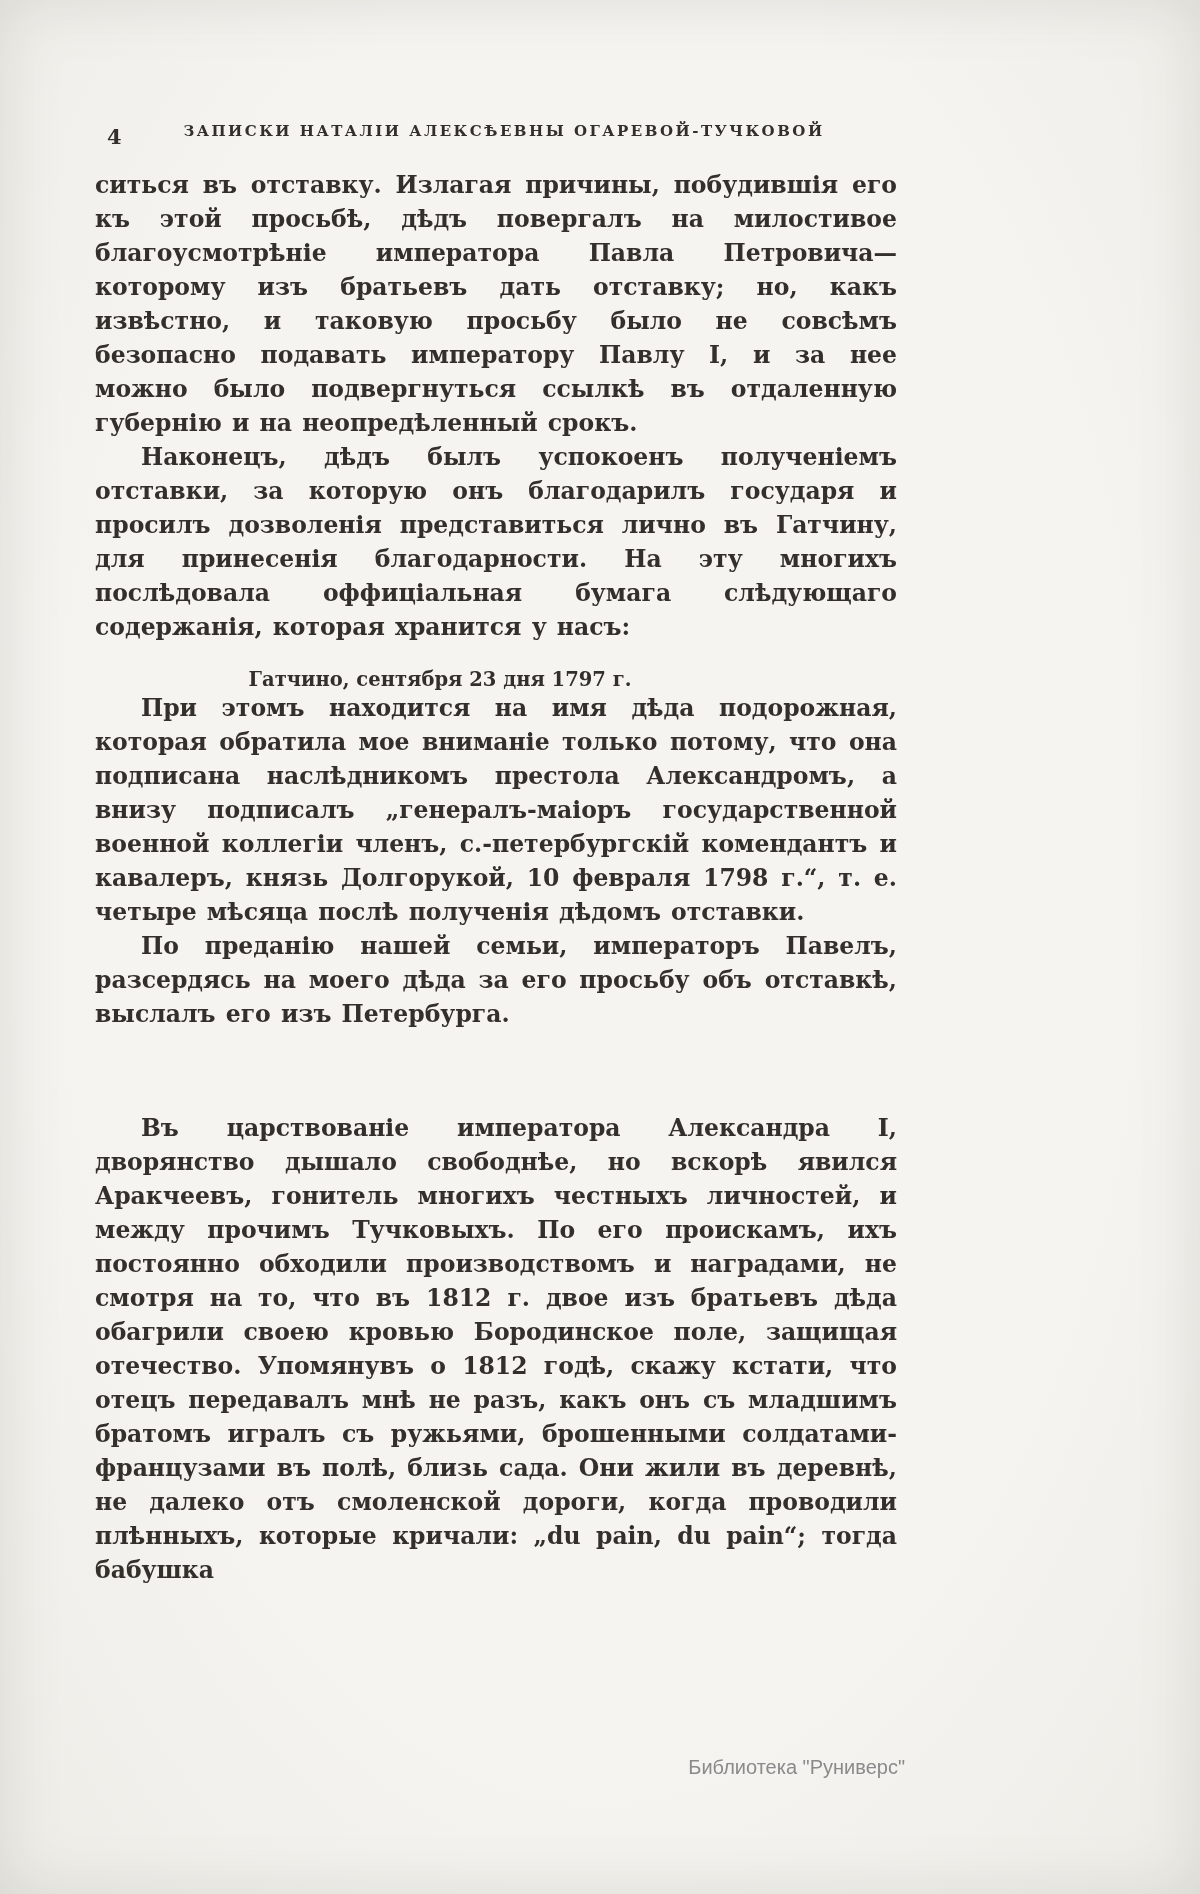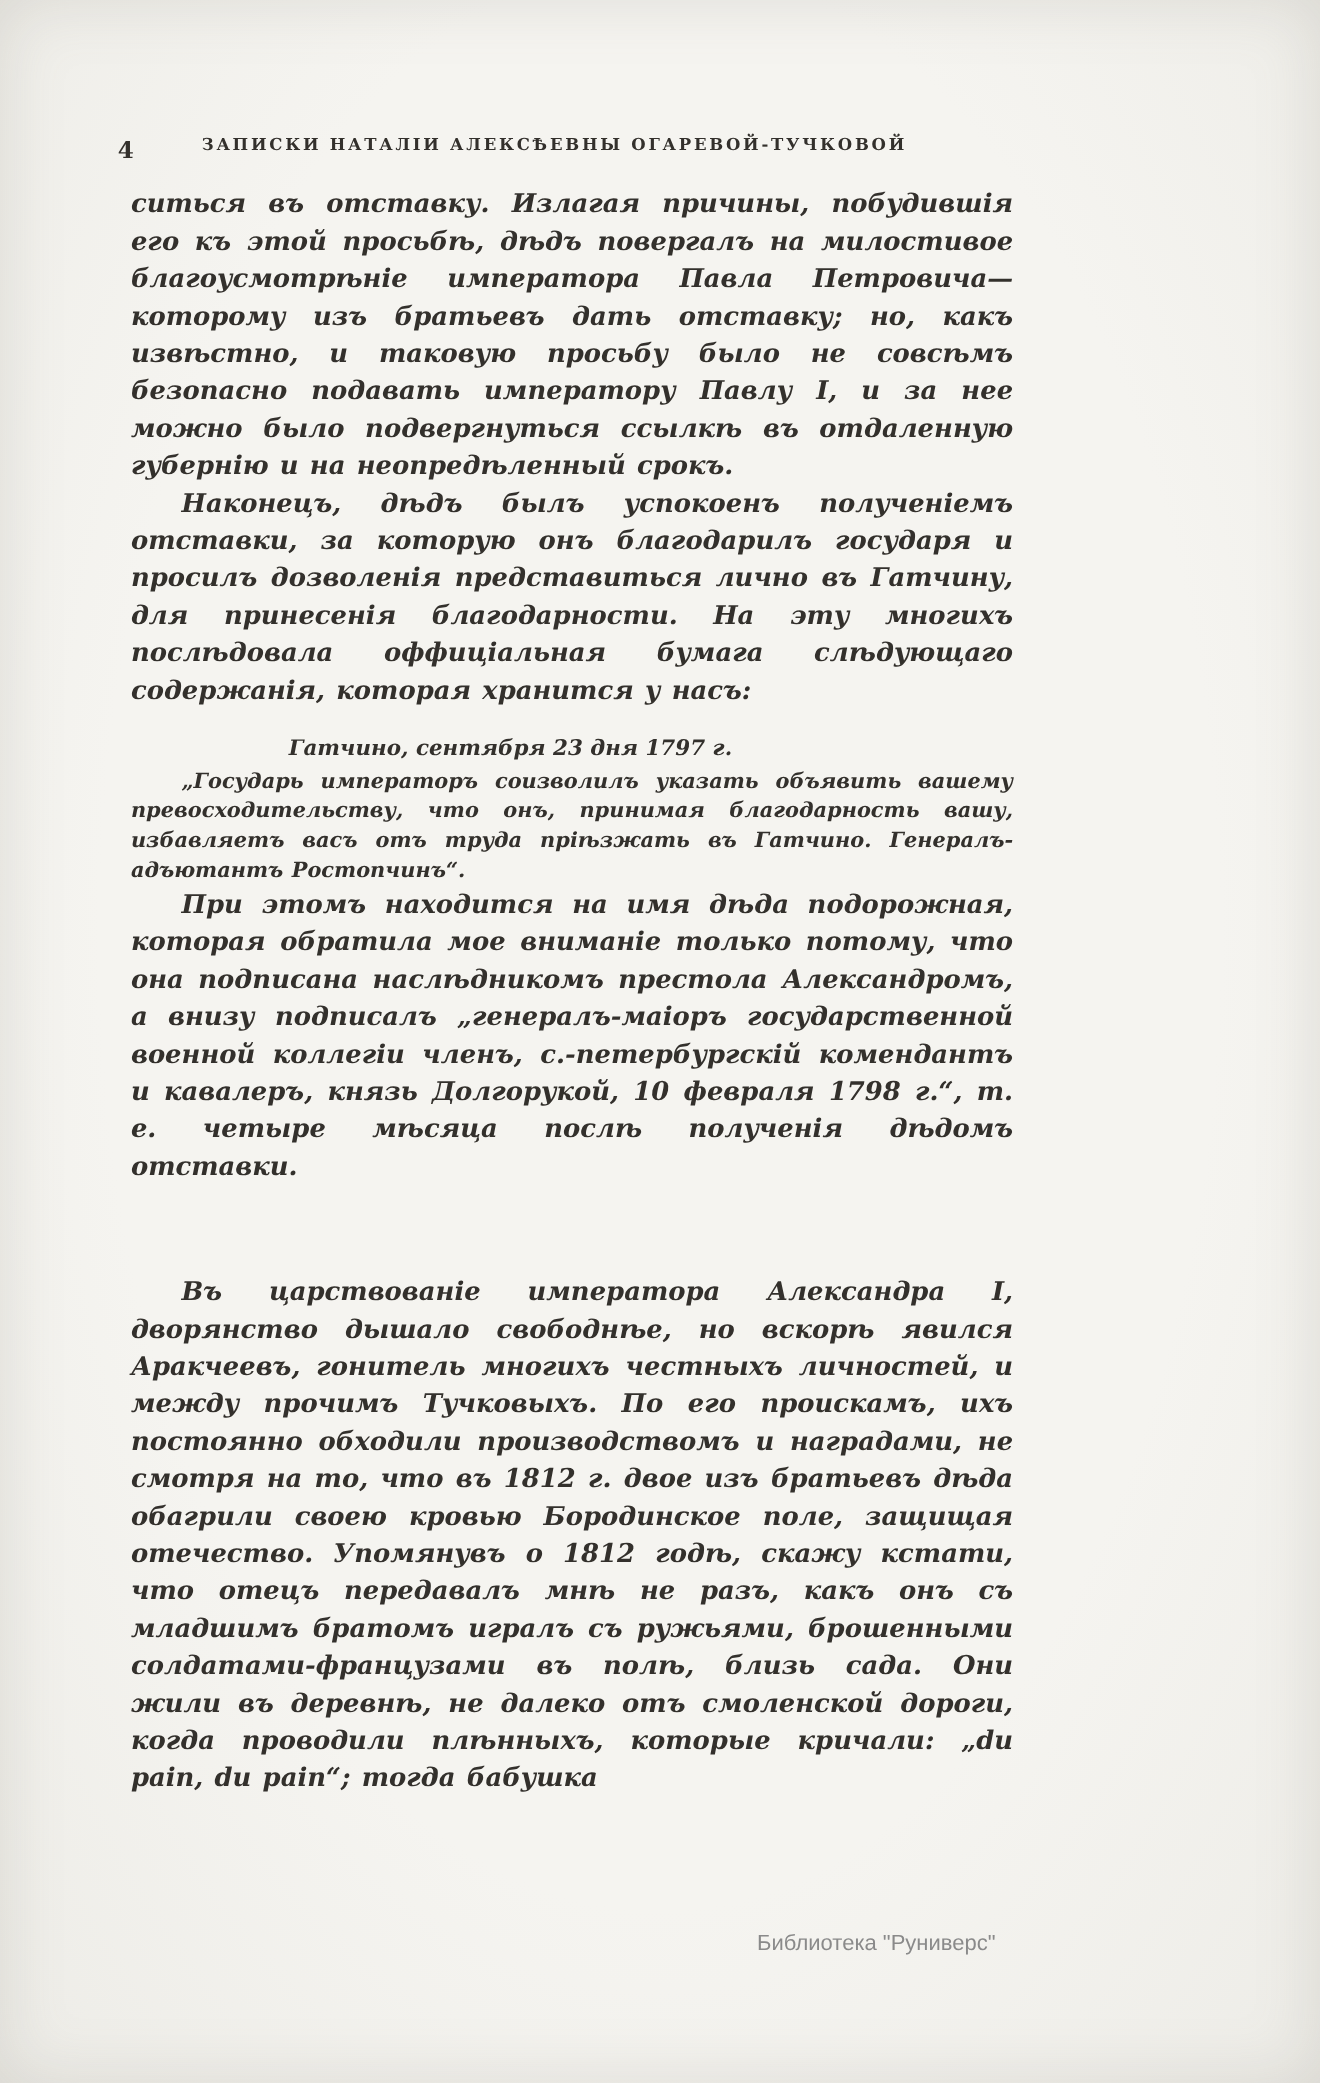--- a/index.html
+++ b/index.html
@@ -39,23 +39,22 @@
     width: 100%;
     text-align: center;
     font-size: 15px;
     font-weight: bold;
     letter-spacing: 2.5px;
     white-space: nowrap;
   }
   .content {
     position: absolute;
     top: 168px;
-    left: 119px;
+    left: 95px;
     width: 802px;
-    font-style: italic;
   }
   p.body-par {
     margin: 0;
     font-size: 23.5px;
     line-height: 34px;
     font-weight: bold;
     text-align: justify;
     text-indent: 46px;
     word-spacing: 2px;
   }
@@ -106,24 +105,24 @@
   </div>
 
   <div class="content">
 
     <p class="body-par no-indent">ситься въ отставку. Излагая причины, побудившія его къ этой просьбѣ, дѣдъ повергалъ на милостивое благоусмотрѣніе императора Павла Петровича—которому изъ братьевъ дать отставку; но, какъ извѣстно, и таковую просьбу было не совсѣмъ безопасно подавать императору Павлу I, и за нее можно было подвергнуться ссылкѣ въ отдаленную губернію и на неопредѣленный срокъ.</p>
 
     <p class="body-par">Наконецъ, дѣдъ былъ успокоенъ полученіемъ отставки, за которую онъ благодарилъ государя и просилъ дозволенія представиться лично въ Гатчину, для принесенія благодарности. На эту многихъ послѣдовала оффиціальная бумага слѣдующаго содержанія, которая хранится у насъ:</p>
 
     <div class="dateline">Гатчино, сентября 23 дня 1797 г.</div>
 
-    <p class="letter-body">„Государь императоръ соизволилъ указать объявить вашему превосходительству, что онъ, принимая благодарность вашу, избавляетъ васъ отъ труда пріѣзжать въ Гатчино. Генералъ-адъютантъ Ростопчинъ“.</p>
 
     <p class="body-par after-letter">При этомъ находится на имя дѣда подорожная, которая обратила мое вниманіе только потому, что она подписана наслѣдникомъ престола Александромъ, а внизу подписалъ „генералъ-маіоръ государственной военной коллегіи членъ, с.-петербургскій комендантъ и кавалеръ, князь Долгорукой, 10 февраля 1798 г.“, т. е. четыре мѣсяца послѣ полученія дѣдомъ отставки.</p>
 
+    <p class="body-par">По преданію нашей семьи, императоръ Павелъ, разсердясь на моего дѣда за его просьбу объ отставкѣ, выслалъ его изъ Петербурга.</p>
 
     <p class="body-par section-gap">Въ царствованіе императора Александра I, дворянство дышало свободнѣе, но вскорѣ явился Аракчеевъ, гонитель многихъ честныхъ личностей, и между прочимъ Тучковыхъ. По его проискамъ, ихъ постоянно обходили производствомъ и наградами, не смотря на то, что въ 1812 г. двое изъ братьевъ дѣда обагрили своею кровью Бородинское поле, защищая отечество. Упомянувъ о 1812 годѣ, скажу кстати, что отецъ передавалъ мнѣ не разъ, какъ онъ съ младшимъ братомъ игралъ съ ружьями, брошенными солдатами-французами въ полѣ, близь сада. Они жили въ деревнѣ, не далеко отъ смоленской дороги, когда проводили плѣнныхъ, которые кричали: „du pain, du pain“; тогда бабушка</p>
 
   </div>
 
   <div class="footer-watermark">Библиотека "Руниверс"</div>
 
 </div>
 
 </body></html>

